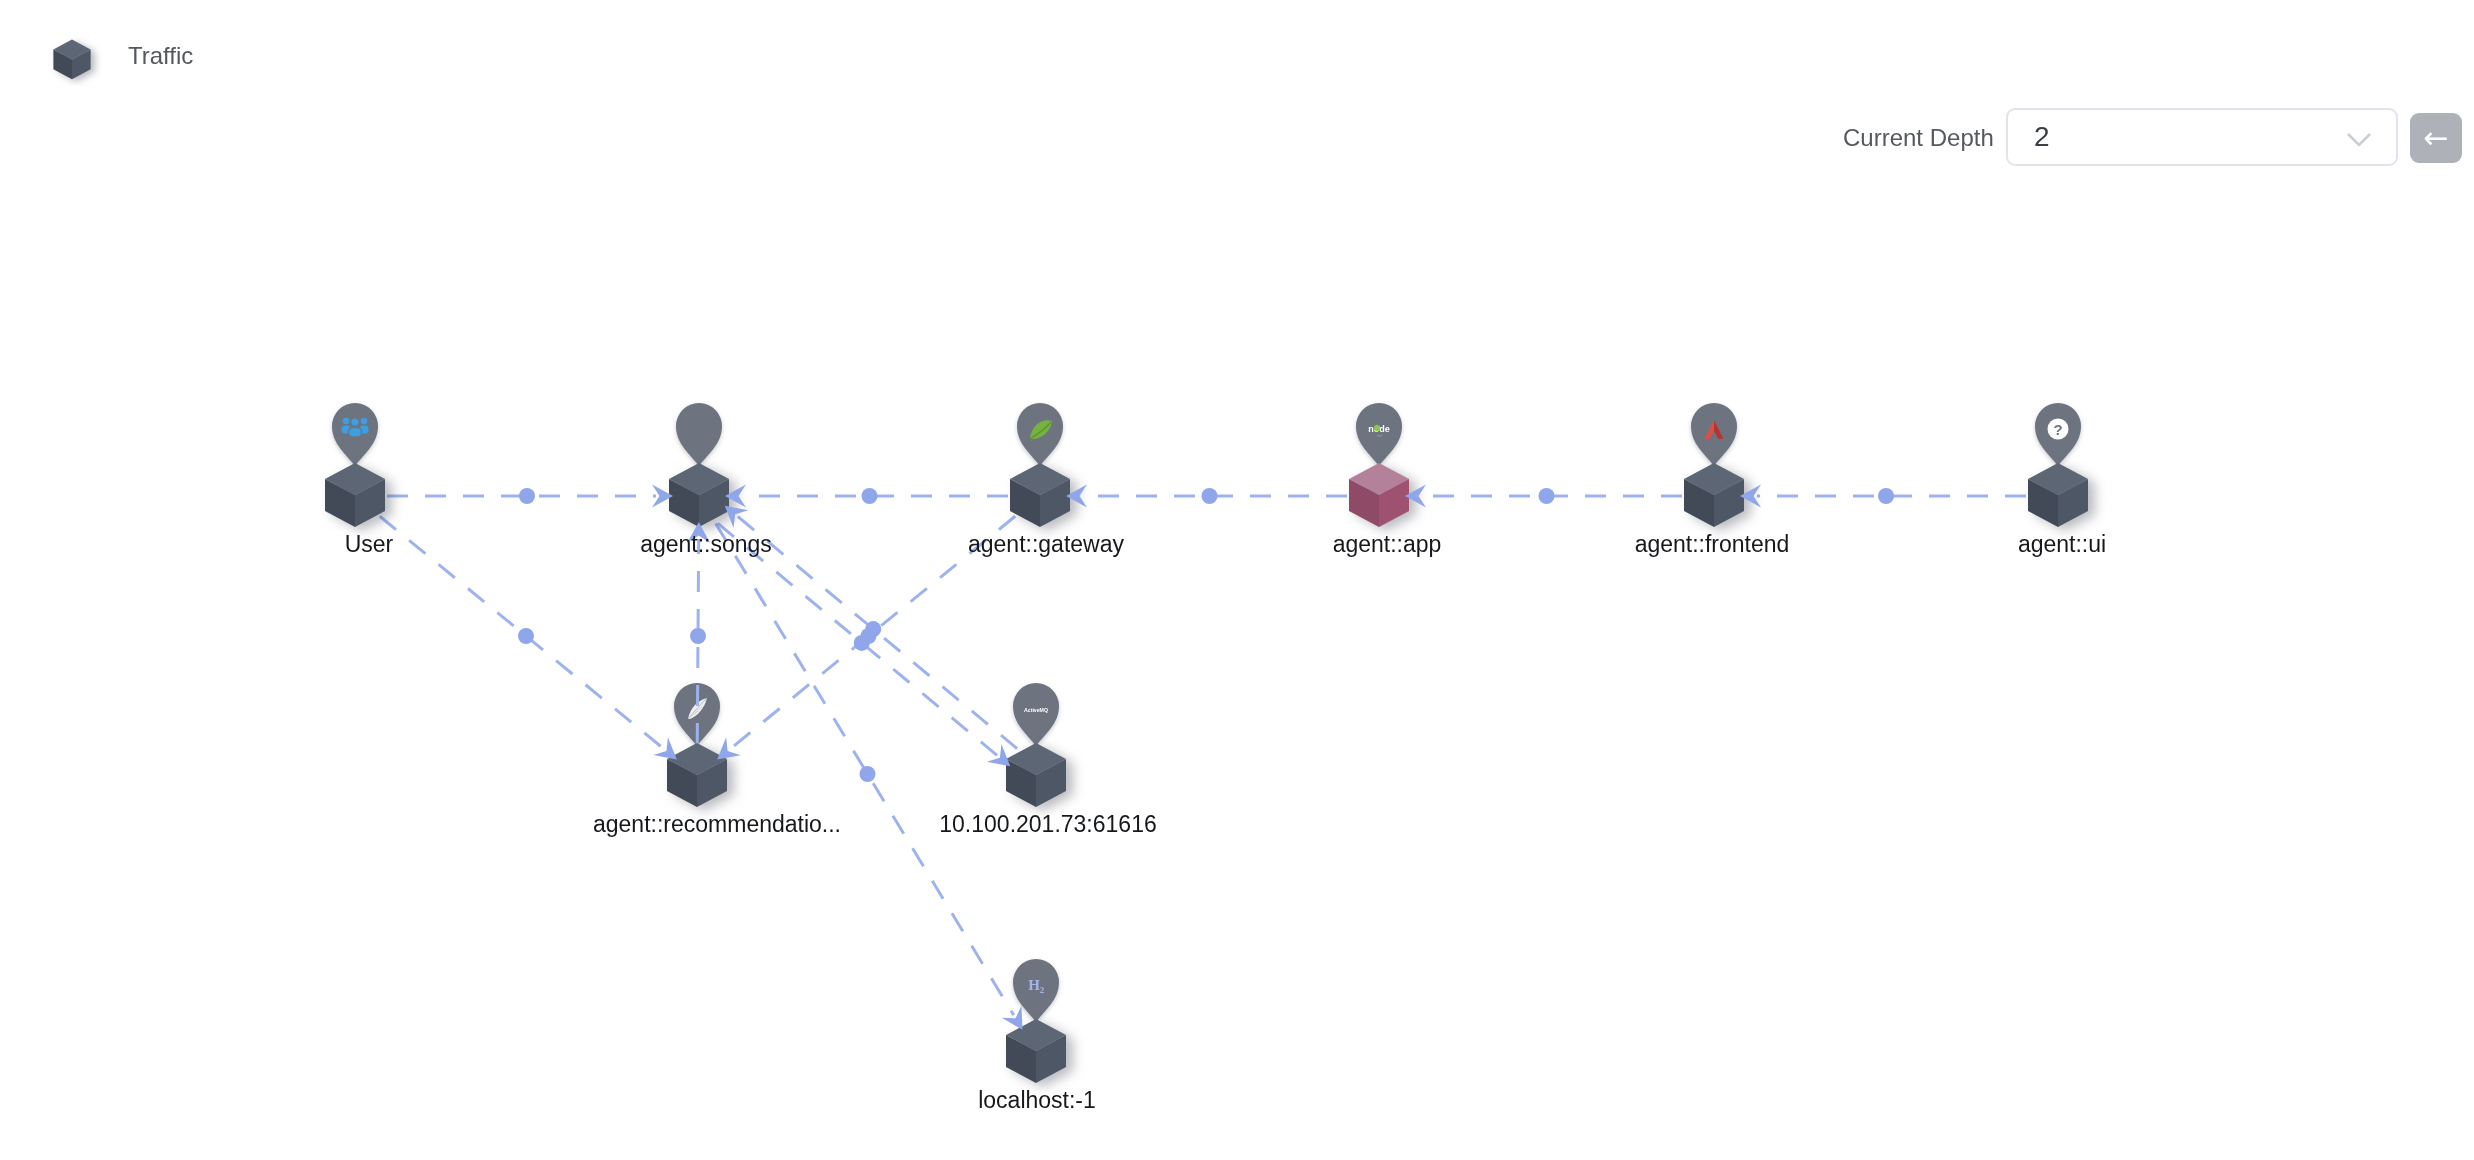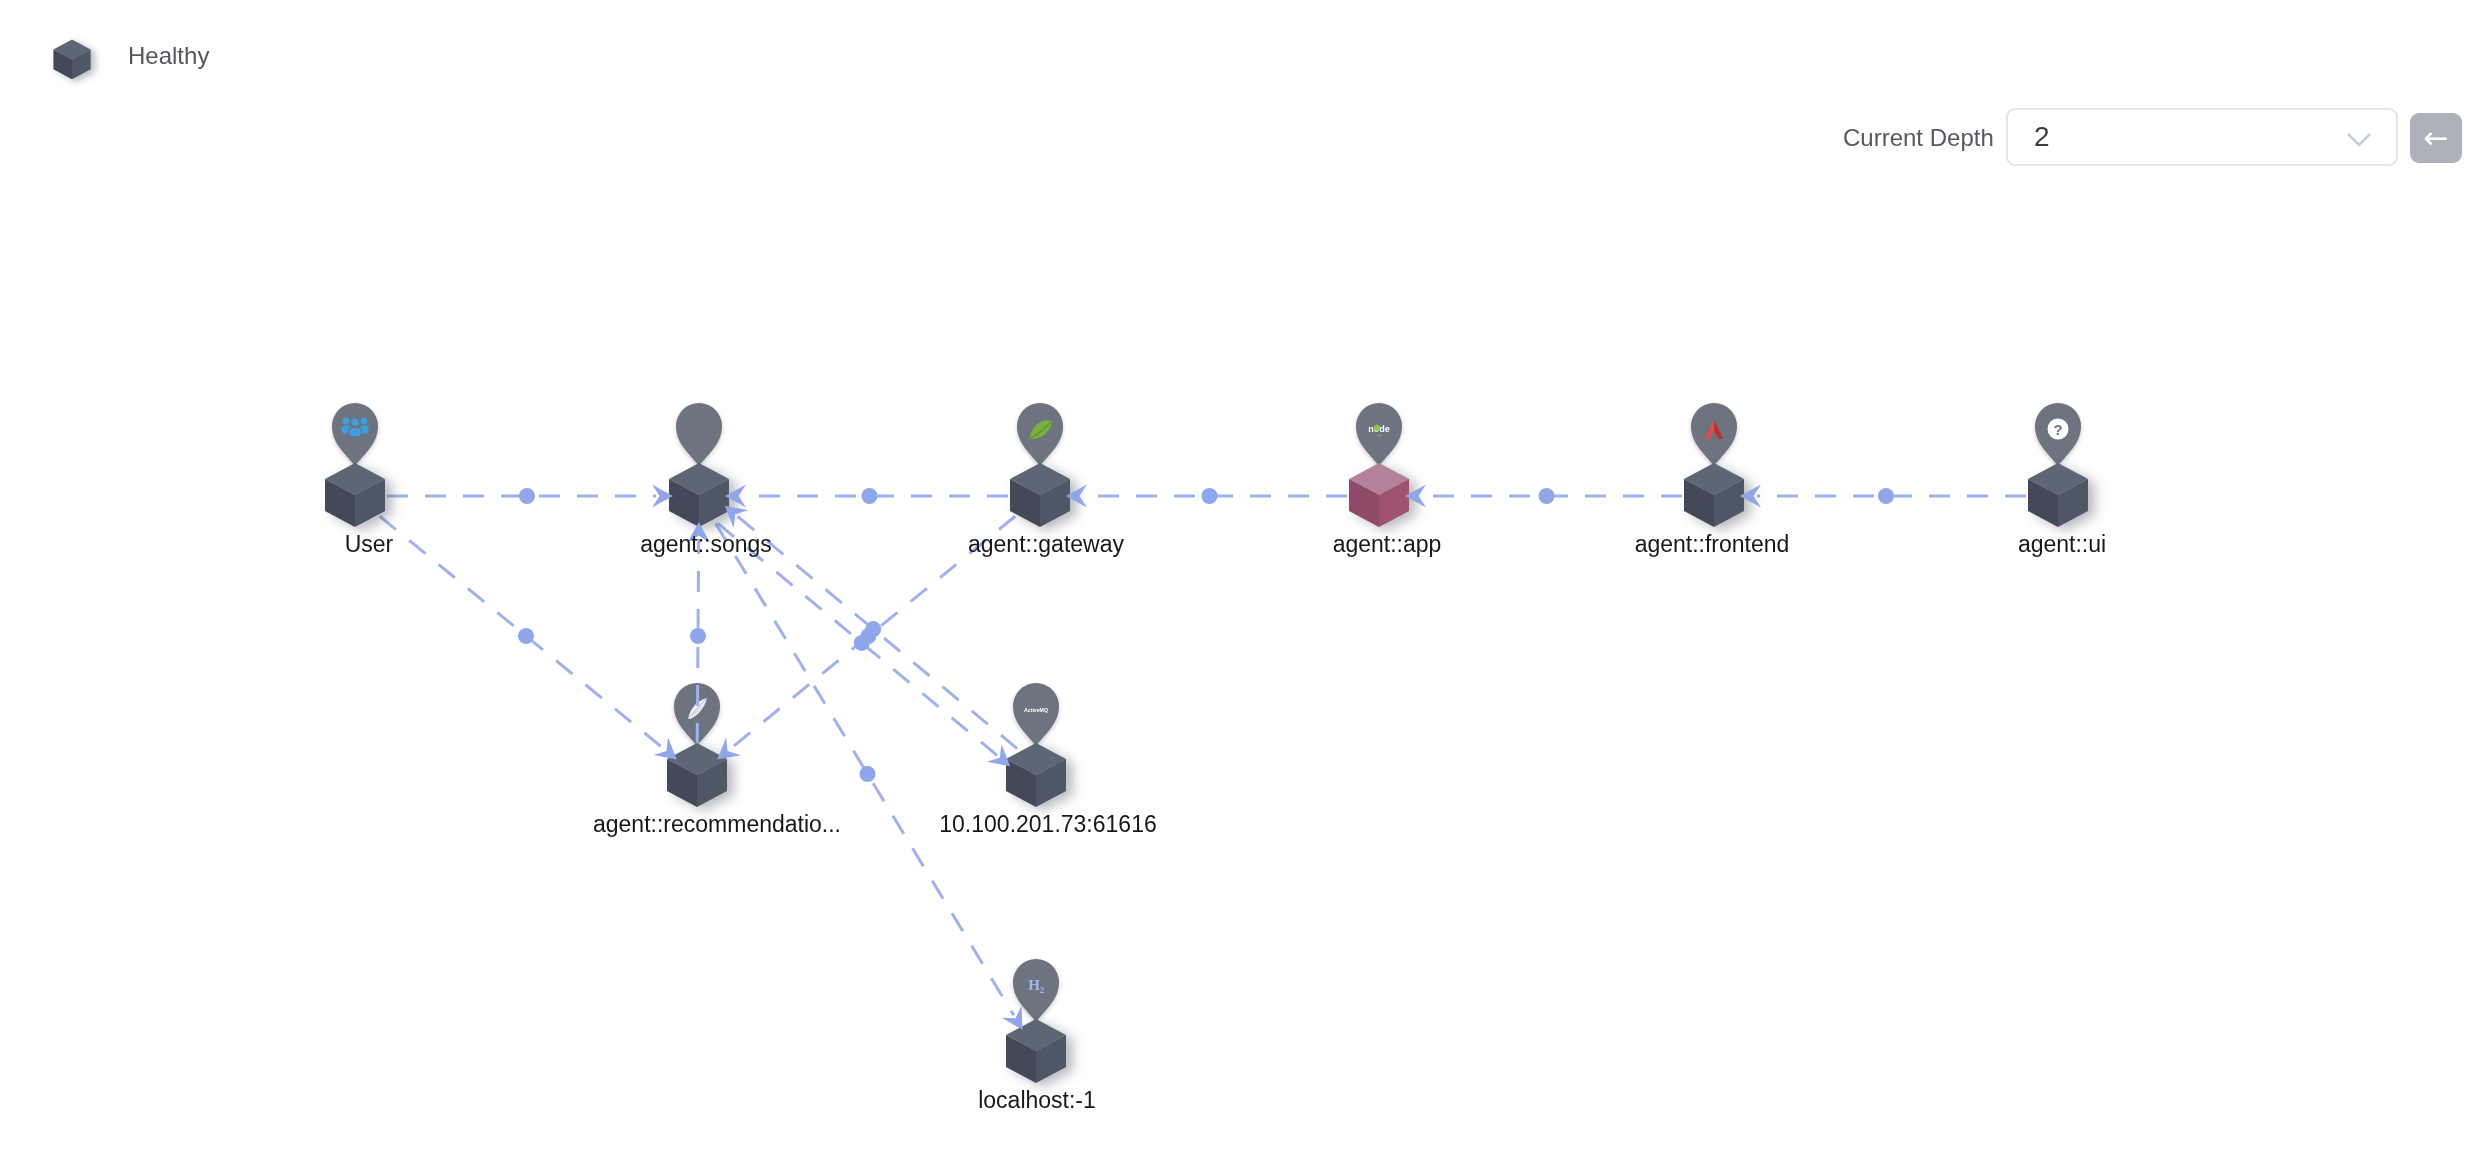--- a/index.html
+++ b/index.html
@@ -39,21 +39,21 @@
 
 <div class="legend">
   <div class="legend-row">
     <svg id="legend-cube-0" viewBox="0 0 58 60">
         <g transform="translate(26,34) scale(0.62)" class="cube">
           <polygon points="0,-33 30,-17 0,-1 -30,-17" fill="#5d6674"></polygon>
           <polygon points="-30,-17 0,-1 0,31 -30,15" fill="#424a57"></polygon>
           <polygon points="0,-1 30,-17 30,15 0,31" fill="#4e5765"></polygon>
         </g>
       </svg>
-    <span class="legend-label">Healthy</span>
+    <span class="legend-label">Traffic</span>
   </div>
 </div>
 
 <span class="depth-label">Current Depth</span>
 <div class="depth-select">
   <span class="depth-value">2</span>
   <svg class="depth-chevron" width="26" height="16" viewBox="0 0 26 16">
     <polyline points="2,2 13,13 24,2" fill="none" stroke="#c9cfd9" stroke-width="2.6"></polyline>
   </svg>
 </div>

